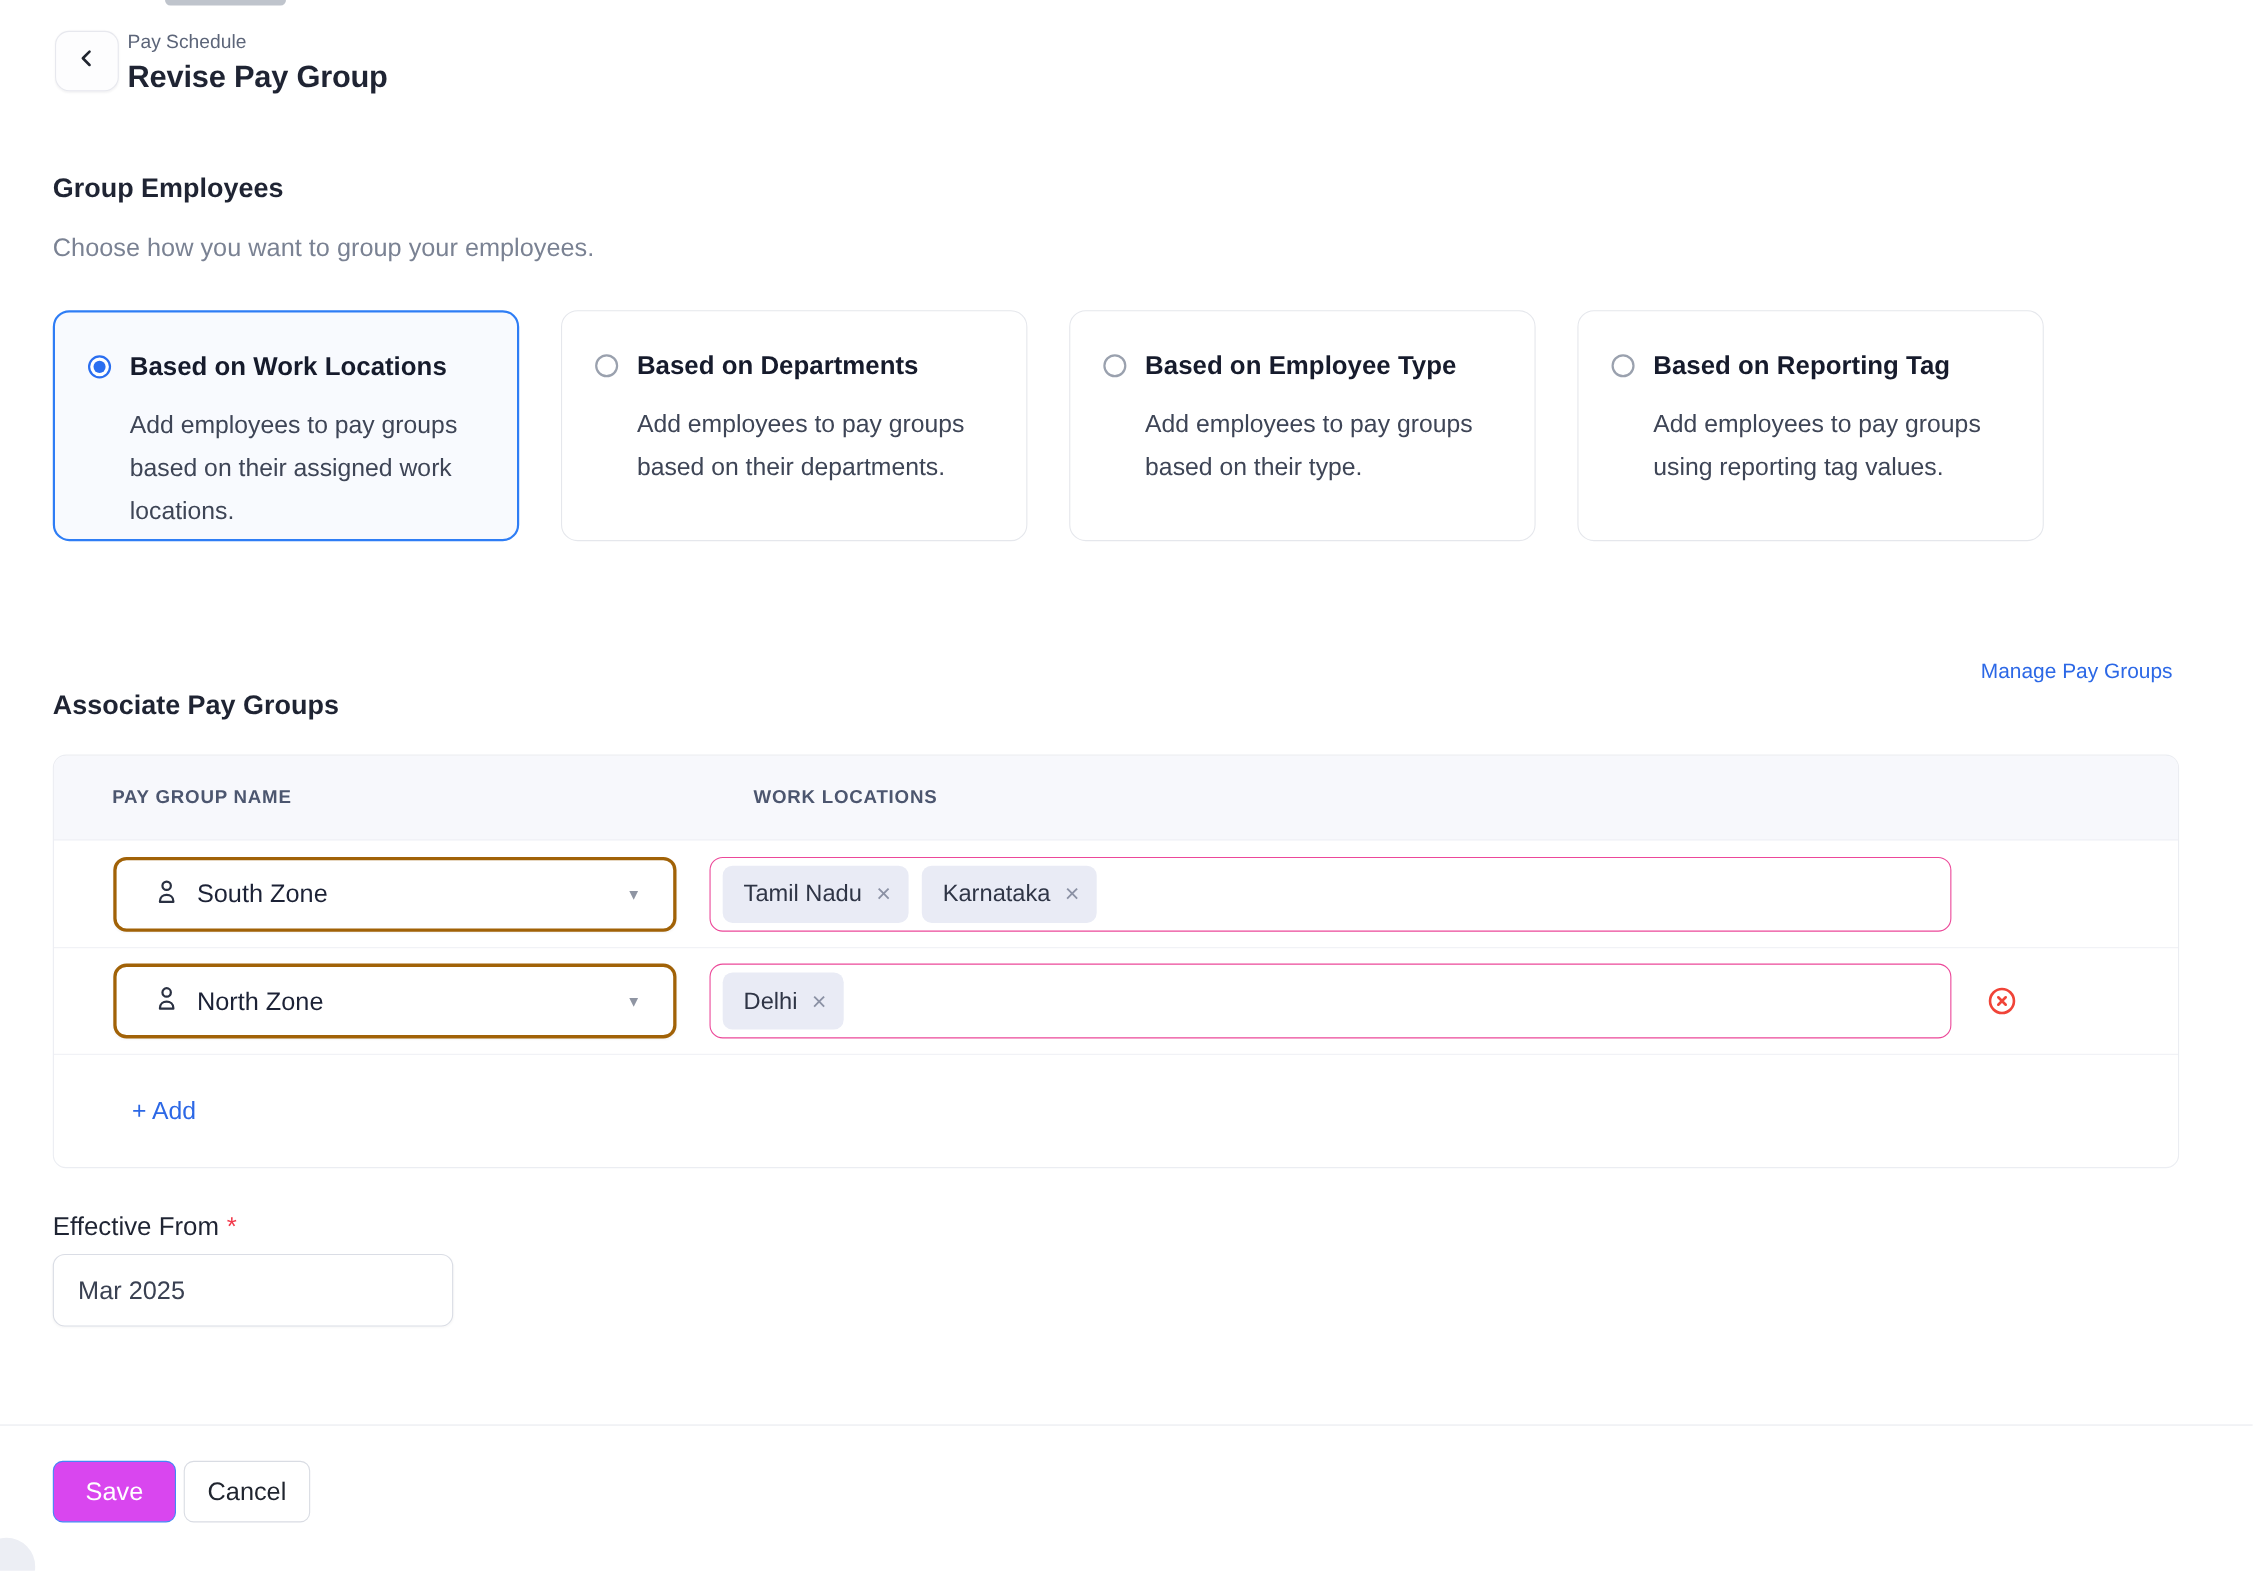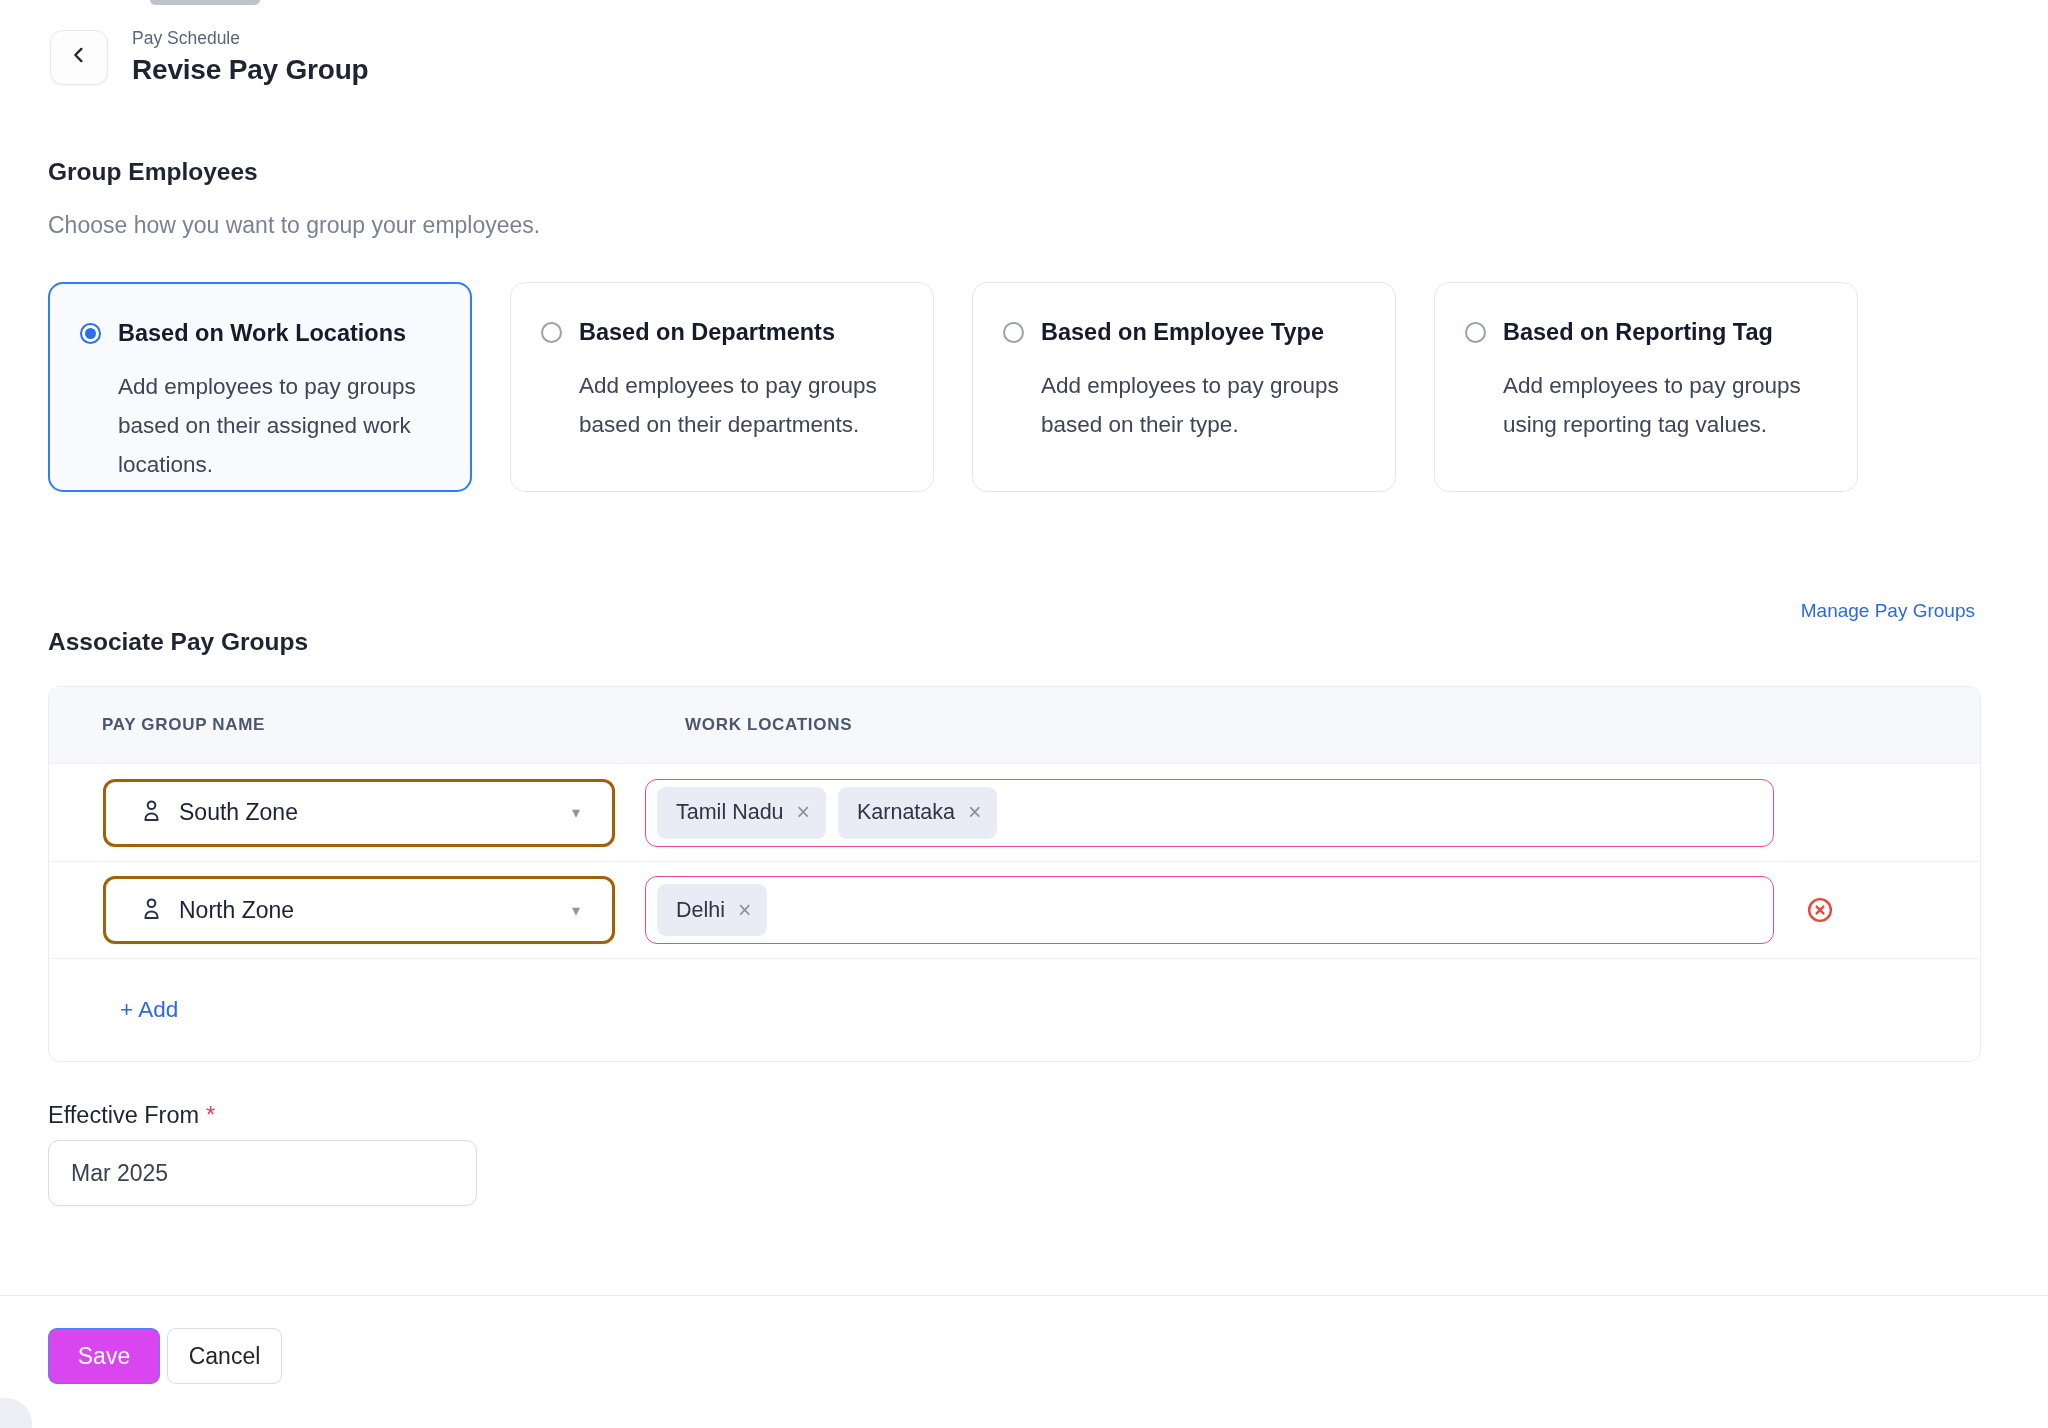--- a/index.html
+++ b/index.html
@@ -2,21 +2,21 @@
 <html><head>
 <meta charset="utf-8">
 <style>
   * { box-sizing: border-box; }
   html,body { margin:0; padding:0; }
   body {
     width:2048px; height:1428px; position:relative; overflow:hidden;
     background:#ffffff; font-family:"Liberation Sans", sans-serif; color:#232735;
   }
   
-  .header { position:absolute; top:28px; left:50px; display:flex; gap:24px; align-items:center; }
+  .header { position:absolute; top:28px; left:50px; display:flex; gap:8px; align-items:flex-start; }
   .back-btn {
     width:58px; height:55px; border:1px solid #e7e8ee; border-radius:13px; background:#fdfdfe;
     display:flex; align-items:center; justify-content:center; cursor:pointer;
     box-shadow:0 1px 2px rgba(16,24,40,.05);
   }
   .back-btn svg { width:22px; height:22px; }
   .crumb { font-size:17.5px; color:#5c6579; margin-bottom:5px; }
   .page-title { font-size:28px; font-weight:700; color:#1f2433; letter-spacing:-.2px; }
 
   
@@ -69,21 +69,21 @@
   .tag .x { color:#8b91a4; font-size:23px; line-height:1; cursor:pointer; }
   .row-del { margin-left:31px; width:30px; height:30px; cursor:pointer; }
   .row-del svg { width:30px; height:30px; }
   .addrow { height:103px; border-top:1px solid #f0f1f6; display:flex; align-items:center; }
   .add-link { margin-left:71px; font-size:22.5px; color:#2c68e6; font-weight:500; cursor:pointer; }
 
   
   .eff-label { position:absolute; left:48px; top:1102px; font-size:23.5px; font-weight:500; color:#1f2433; }
   .eff-label .req { color:#f23a4c; margin-left:7px; }
   .month-input {
-    position:absolute; left:48px; top:1140px; width:429px; height:66px;
+    position:absolute; left:48px; top:1140px; width:364px; height:66px;
     border:1px solid #dadde5; border-radius:11px; background:#fff; padding:0 22px;
     font-size:23px; color:#3a4152; font-family:"Liberation Sans",sans-serif;
     box-shadow:0 1px 2px rgba(16,24,40,.03);
   }
 
   
   .footer-divider { position:absolute; left:0; top:1295px; width:2048px; height:1px; background:#e8eaef; }
   .btn { position:absolute; top:1328px; height:56px; border-radius:9px; font-size:23px;
          font-family:"Liberation Sans",sans-serif; cursor:pointer; }
   .btn-save { left:48px; width:112px; background:#d946ef; border:1px solid #4486f6; color:#fff; }

